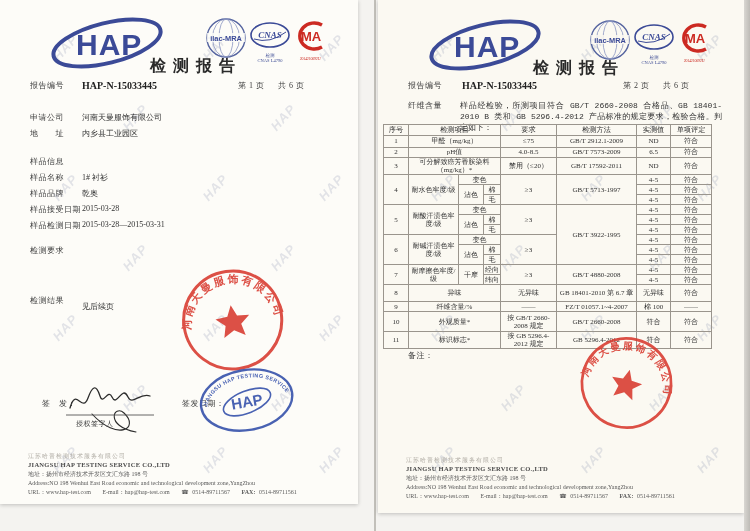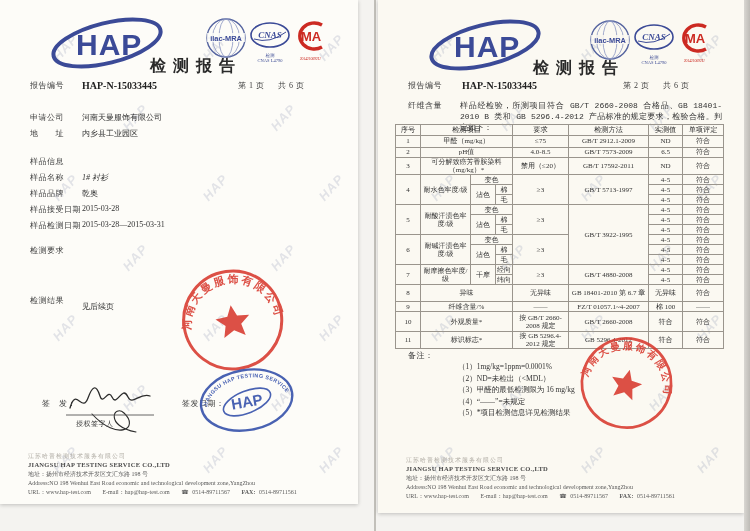--- a/index.html
+++ b/index.html
@@ -116,21 +116,21 @@
     <div class="abs lbl" style="left:238px;top:80px;">第 1 页</div>
     <div class="abs lbl" style="left:278px;top:80px;">共 6 页</div>
 
     <div class="abs lbl" style="left:30px;top:112px;">申请公司</div>
     <div class="abs val" style="left:82px;top:112px;">河南天曼服饰有限公司</div>
     <div class="abs lbl" style="left:30px;top:128px;">地　　址</div>
     <div class="abs val" style="left:82px;top:128px;">内乡县工业园区</div>
 
     <div class="abs lbl" style="left:30px;top:156px;">样品信息</div>
     <div class="abs lbl" style="left:30px;top:172px;">样品名称</div>
-    <div class="abs val" style="left:82px;top:172px;font-style:italic;">1# 衬衫</div>
+    <div class="abs val" style="left:82px;top:172px;">1# 衬衫</div>
     <div class="abs lbl" style="left:30px;top:188px;">样品品牌</div>
     <div class="abs val" style="left:82px;top:188px;">乾奥</div>
     <div class="abs lbl" style="left:30px;top:204px;text-align:right;">样品接受日期</div>
     <div class="abs val" style="left:82px;top:204px;">2015-03-28</div>
     <div class="abs lbl" style="left:30px;top:220px;">样品检测日期</div>
     <div class="abs val" style="left:82px;top:220px;">2015-03-28—2015-03-31</div>
 
     <div class="abs lbl" style="left:30px;top:245px;">检测要求</div>
     <div class="abs lbl" style="left:30px;top:295px;">检测结果</div>
     <div class="abs val" style="left:82px;top:301px;text-align:right;">见后续页</div>
@@ -242,21 +242,21 @@
     </div>
 
     <div class="abs lbl" style="left:30px;top:80px;">报告编号</div>
     <div class="abs metaNum" style="left:84px;top:80px;">HAP-N-15033445</div>
     <div class="abs lbl" style="left:245px;top:80px;">第 2 页</div>
     <div class="abs lbl" style="left:285px;top:80px;">共 6 页</div>
 
     <div class="abs lbl" style="left:30px;top:100px;">纤维含量</div>
     <div class="abs para" style="left:82px;top:100px;width:262px;font-family:Liberation Mono, monospace;">样品经检验，所测项目符合 GB/T 2660-2008 合格品、GB 18401-2010 B 类和 GB 5296.4-2012 产品标准的规定要求，检验合格。判定如下：</div>
 
-    <table class="res abs" style="left:17px;top:124px;">
+    <table class="res abs" style="left:5px;top:124px;">
       <colgroup>
         <col style="width:25px">
           <col style="width:50px">
           <col style="width:25px">
           <col style="width:17px">
         <col style="width:56px">
           <col style="width:80px">
           <col style="width:34px">
           <col style="width:41px">
       </colgroup>
@@ -400,27 +400,20 @@
         <td colspan="3">标识标志*</td>
         <td>按 GB 5296.4-2012 规定</td>
         <td>GB 5296.4-2012</td>
         <td>符合</td>
         <td>符合</td>
       </tr>
     </tbody>
       </table>
 
     <div class="abs lbl" style="left:30px;top:350px;">备注：</div>
-    <div class="abs" style="left:80px;top:361px;">
-      <div class="note">（1）1mg/kg=1ppm=0.0001%</div>
-      <div class="note">（2）ND=未检出（&lt;MDL）</div>
-      <div class="note">（3）甲醛的最低检测限为 16 mg/kg</div>
-      <div class="note">（4）“——”=未规定</div>
-      <div class="note">（5）*项目检测信息详见检测结果</div>
-    </div>
 
     <div class="stampwrap" style="left:198px;top:333px;transform:rotate(14deg);opacity:.88;">
       <svg width="100" height="100" viewBox="0 0 110 110">
         <circle cx="55" cy="55" r="49" fill="none" stroke="#d8392e" stroke-width="3"></circle>
         <polygon fill="#d8392e" points="55,40 59.9,51.1 72,52 62.9,59.9 65.8,71.7 55,65.3 44.2,71.7 47.1,59.9 38,52 50.1,51.1"></polygon>
         <path id="arcR" d="M 13,70 A 43,43 0 1 1 97,70" fill="none"></path>
         <text font-size="11" font-weight="bold" fill="#d8392e" letter-spacing="2.2" font-family="Liberation Serif, serif">
           <textPath href="#arcR" startOffset="50%" text-anchor="middle">河南天曼服饰有限公司</textPath>
         </text>
       </svg>

